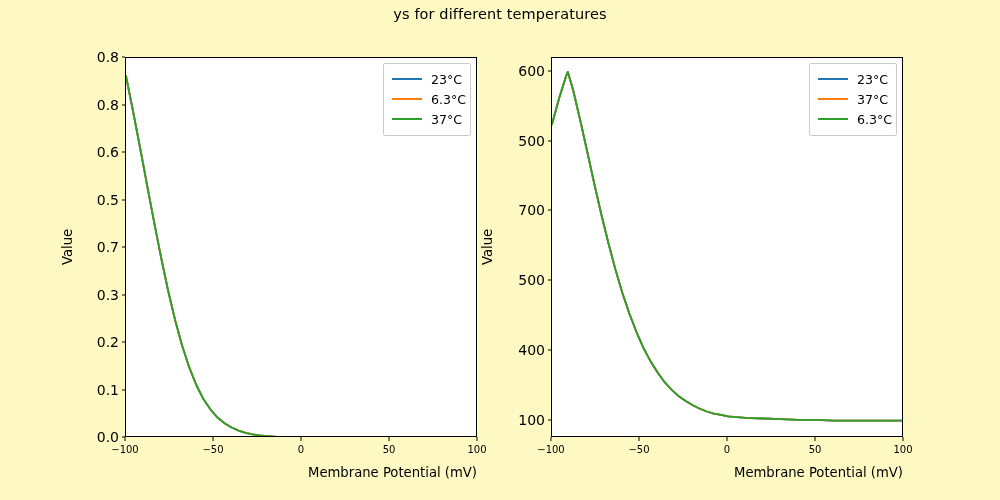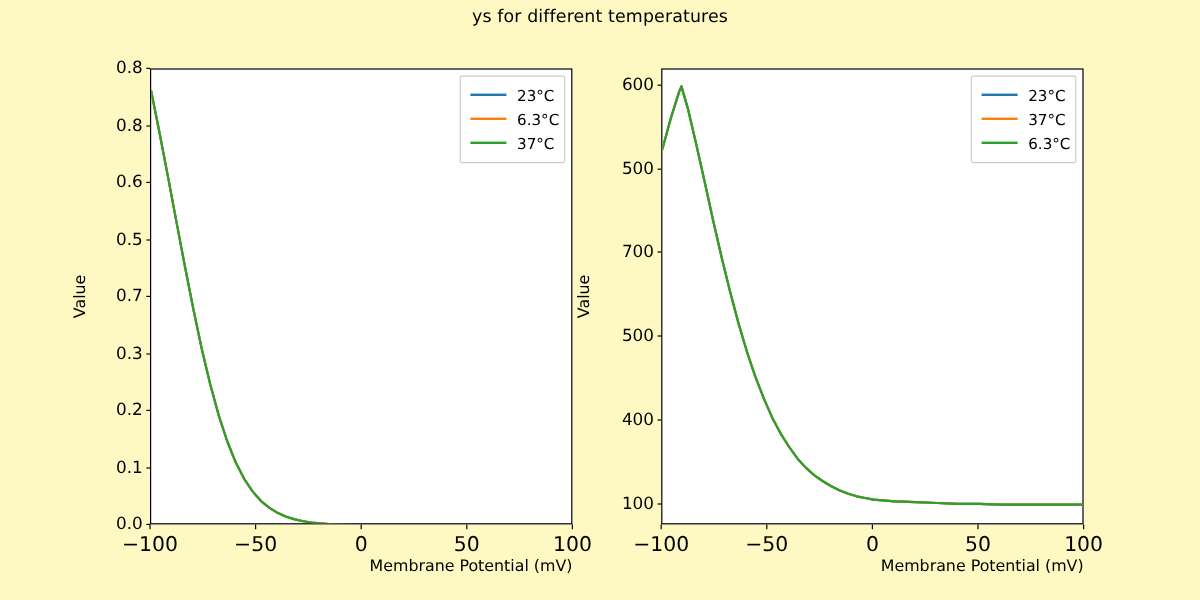--- a/index.html
+++ b/index.html
@@ -74,21 +74,21 @@
     width: 3.5px;
     height: 1px;
     background: #000000;
     transform: translateY(-50%);
   }
   .xtick-label {
     position: absolute;
     top: 100%;
     margin-top: 7px;
     transform: translateX(-50%);
-    font-size: 17px;
+    font-size: 10px;
     white-space: nowrap;
     color: #000000;
   }
   .xtick-mark {
     position: absolute;
     top: 100%;
     width: 1px;
     height: 3.5px;
     background: #000000;
     transform: translateX(-50%);

